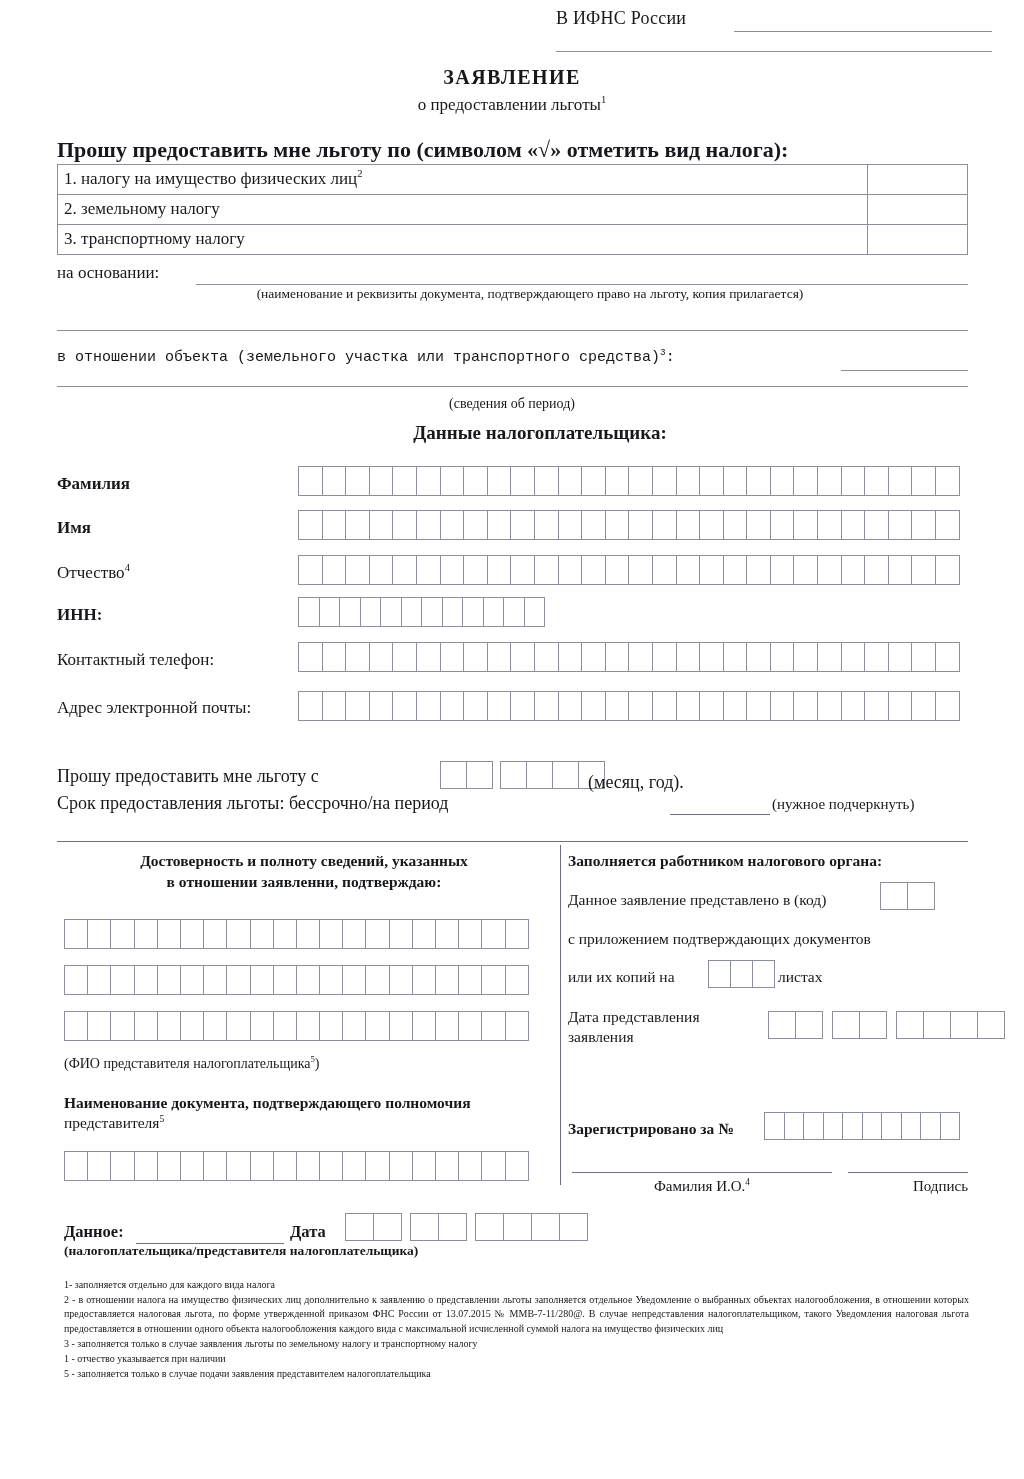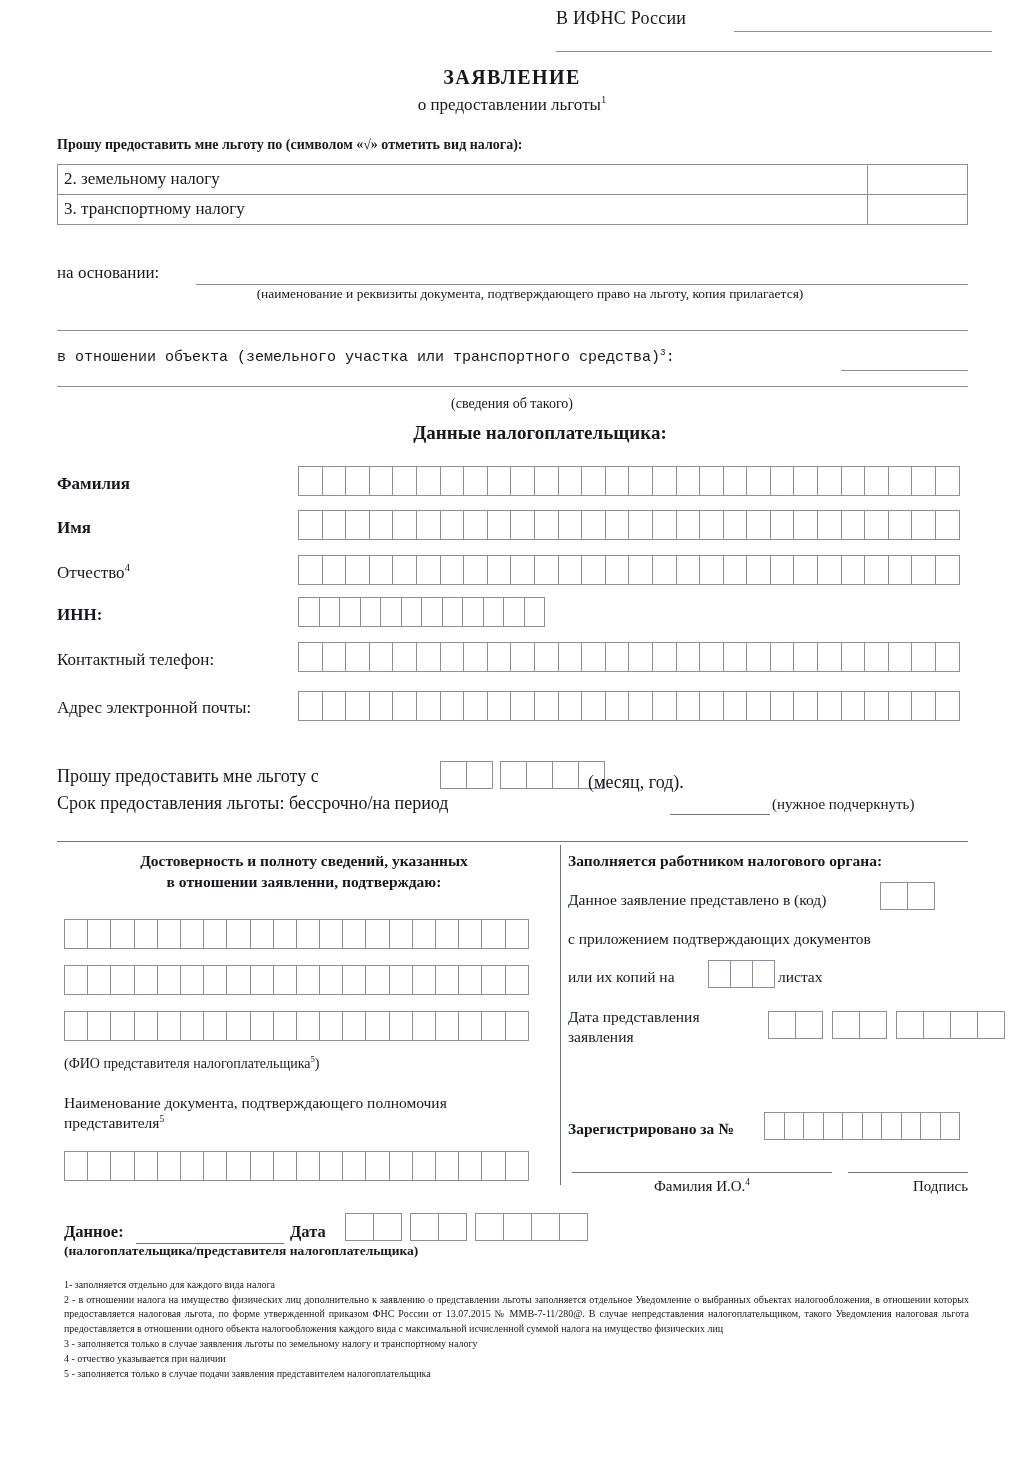--- a/index.html
+++ b/index.html
@@ -35,21 +35,21 @@
   .title-main {
     left: 0; top: 66px; width: 1024px; font-size: 20px; font-weight: bold;
     letter-spacing: 1.4px;
   }
   .title-sub {
     left: 0; top: 95px; width: 1024px; font-size: 17px;
   }
 
   
   .req-line {
-    left: 57px; top: 137px; font-size: 14px; font-weight: bold;
+    left: 57px; top: 137px; font-size: 22px; font-weight: bold;
   }
 
   
   .tax-table {
     left: 57px; top: 164px; width: 911px;
     border-collapse: collapse;
   }
   .tax-table td {
     border: 1px solid #8b8f9b;
     height: 30px;
@@ -97,21 +97,21 @@
   .term-note { left: 772px; top: 796px; font-size: 15px; }
 
   
   .div-h { left: 57px; top: 841px; width: 911px; background:#6d717d; height:1px; }
   .div-v { left: 560px; top: 845px; width: 1px; height: 340px; background: #6d717d; }
 
   
   .cert-t1 { left: 64px; top: 852px; width: 480px; font-size: 15.5px; font-weight: bold; text-align:center; }
   .cert-t2 { left: 64px; top: 873px; width: 480px; font-size: 15.5px; font-weight: bold; text-align:center; }
   .fio-hint { left: 64px; top: 1056px; font-size: 14px; }
-  .doc-name-1 { left: 64px; top: 1094px; font-size: 15.5px; }
+  .doc-name-1 { left: 64px; top: 1094px; font-size: 15.5px; font-weight: bold; }
   .doc-name-2 { left: 64px; top: 1114px; font-size: 15.5px; }
 
   .sign-label { left: 64px; top: 1222px; font-size: 16.5px; font-weight: bold; }
   .sign-rule { left: 136px; top: 1243px; width: 148px; background:#6d717d; height:1px; }
   .date-label { left: 290px; top: 1222px; font-size: 16.5px; font-weight: bold; }
   .sign-hint { left: 64px; top: 1243px; font-size: 13.5px; font-weight: bold; }
 
   
   .ofc-title { left: 568px; top: 852px; font-size: 15.5px; font-weight: bold; }
   .ofc-l1 { left: 568px; top: 891px; font-size: 15.5px; }
@@ -143,20 +143,24 @@
 
   <div class="abs center title-main">ЗАЯВЛЕНИЕ</div>
   <div class="abs center title-sub">
     <span>о предоставлении льготы</span><sup>1</sup>
   </div>
 
   <div class="abs req-line">Прошу предоставить мне льготу по (символом «√» отметить вид налога):</div>
 
   <table class="abs tax-table">
     <tbody>
+      <tr>
+        <td><span>1.</span> <span>налогу на имущество физических лиц</span><sup>2</sup></td>
+        <td class="chk"></td>
+      </tr>
       <tr>
         <td><span>2.</span> <span>земельному налогу</span></td>
         <td class="chk"></td>
       </tr>
       <tr>
         <td><span>3.</span> <span>транспортному налогу</span></td>
         <td class="chk"></td>
       </tr>
     </tbody>
   </table>
@@ -164,21 +168,21 @@
   <div class="abs basis-label">на основании:</div>
   <div class="abs rule basis-line-1"></div>
   <div class="abs center basis-hint">(наименование и реквизиты документа, подтверждающего право на льготу, копия прилагается)</div>
   <div class="abs rule basis-line-2"></div>
 
   <div class="abs obj-label">
     <span>в отношении объекта (земельного участка или транспортного средства)</span><sup>3</sup><span>:</span>
   </div>
   <div class="abs rule obj-line-1"></div>
   <div class="abs rule obj-line-2"></div>
-  <div class="abs center obj-hint">(сведения об такого)</div>
+  <div class="abs center obj-hint">(сведения об период)</div>
 
   <div class="abs center tp-heading">Данные налогоплательщика:</div>
 
   <div class="abs fld-label b" style="left:57px; top:474px;">Фамилия</div>
   <div class="abs grid" id="g-surname" style="left:298px; top:466px;">
       <div class="cell" style="width: 24.6px;"></div>
       <div class="cell" style="width: 24.6px;"></div>
       <div class="cell" style="width: 24.6px;"></div>
       <div class="cell" style="width: 24.6px;"></div>
       <div class="cell" style="width: 24.6px;"></div>
@@ -546,17 +550,17 @@
   <div class="abs ofc-rule-2"></div>
   <div class="abs ofc-fio">
     <span>Фамилия И.О.</span><sup>4</sup>
   </div>
   <div class="abs ofc-sig">Подпись</div>
 
   <div class="abs footnotes">
     <p>1- заполняется отдельно для каждого вида налога</p>
     <p class="fn-just">2 - в отношении налога на имущество физических лиц дополнительно к заявлению о представлении льготы заполняется отдельное Уведомление о выбранных объектах налогообложения, в отношении которых предоставляется налоговая льгота, по форме утвержденной приказом ФНС России от 13.07.2015 № ММВ-7-11/280@. В случае непредставления налогоплательщиком, такого Уведомления налоговая льгота предоставляется в отношении одного объекта налогообложения каждого вида с максимальной исчисленной суммой налога на имущество физических лиц</p>
     <p>3 - заполняется только в случае  заявления льготы по земельному налогу и транспортному налогу</p>
-    <p>4 - отчество указывается при наличии</p>
+    <p>1 - отчество указывается при наличии</p>
     <p>5 - заполняется только в случае подачи заявления представителем налогоплательщика</p>
   </div>
 
 </div>
 
 </body></html>

